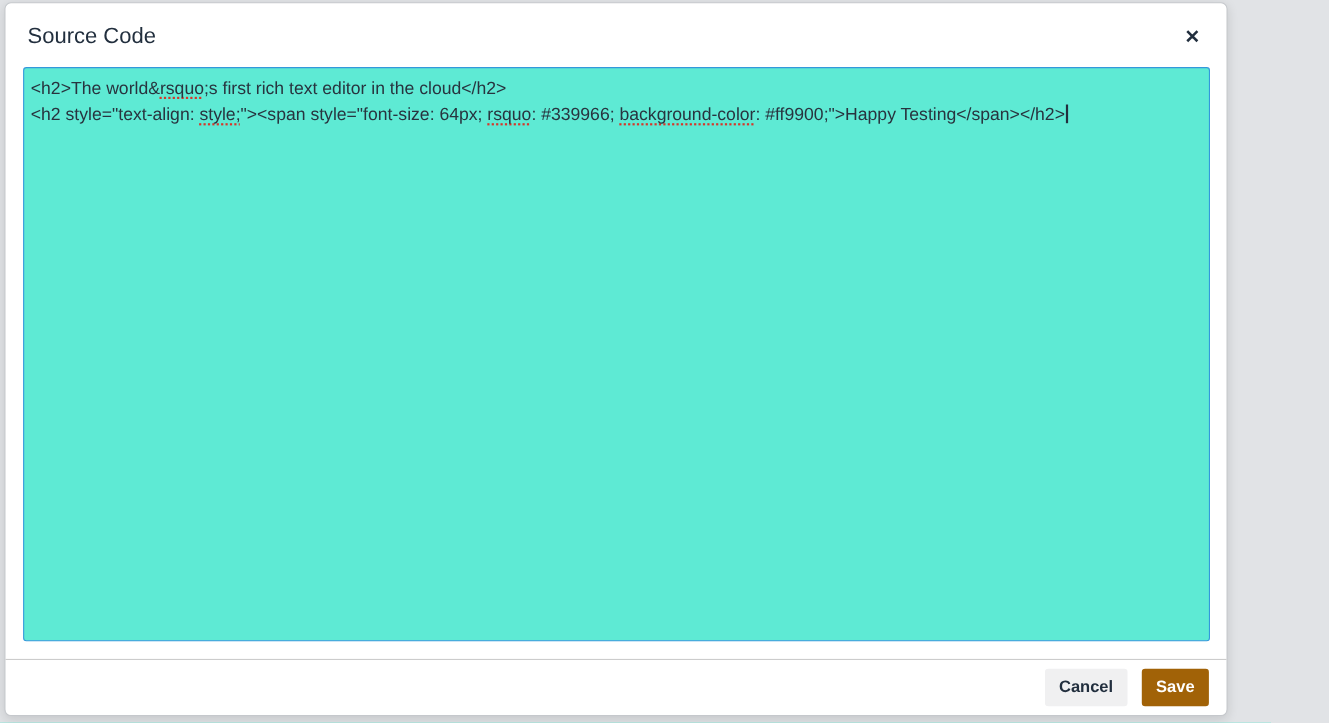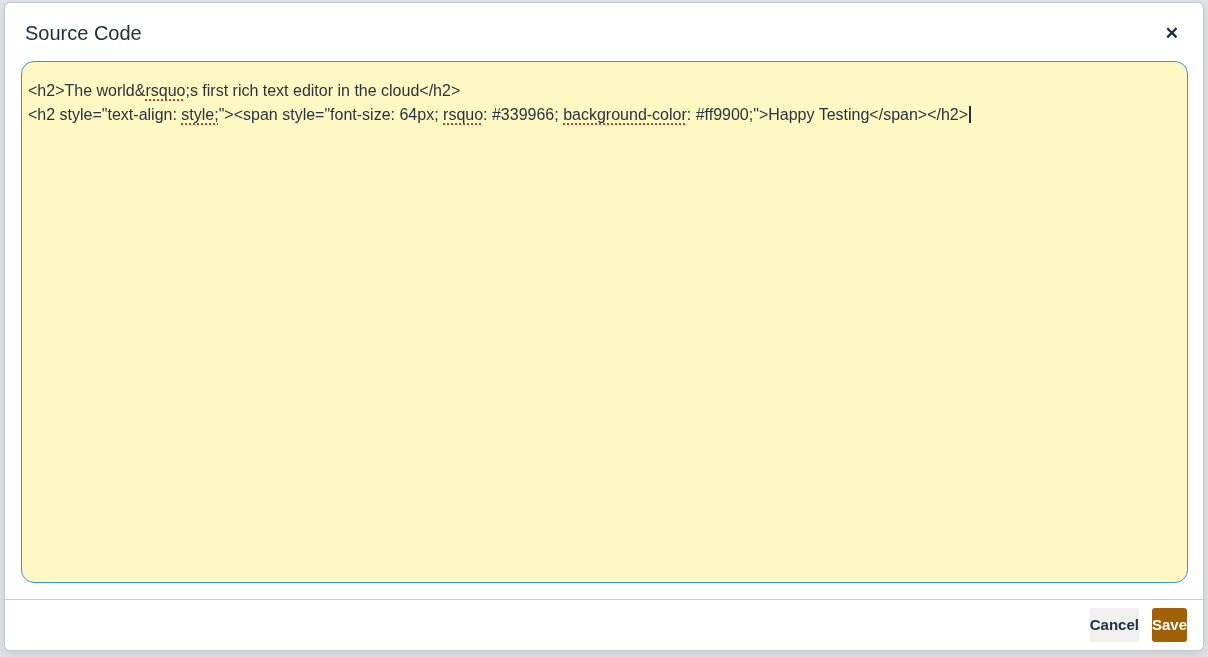--- a/index.html
+++ b/index.html
@@ -7,21 +7,21 @@
     width: 1208px; height: 657px;
     background: #e1e3e6;
     font-family: "Liberation Sans", sans-serif;
     position: relative;
     overflow: hidden;
   }
 
   .dialog {
     position: absolute;
     left: 4px; top: 2px;
-    width: 1200px; height: 649px;
+    width: 1112px; height: 649px;
     box-sizing: border-box;
     background: #ffffff;
     border: 1px solid #c5c8cc;
     border-radius: 6px;
     box-shadow: 0 3px 10px rgba(0,0,0,0.12);
     display: flex;
     flex-direction: column;
   }
 
   .dialog-header {
@@ -52,24 +52,24 @@
   }
 
   .dialog-body {
     flex: 1 1 auto;
     min-height: 0;
     padding: 4px 15px 16px 16px;
   }
   .code-area {
     height: 100%;
     box-sizing: border-box;
-    background: #fef9c3;
+    background: #5eead4;
     border: 1.5px solid #3498db;
-    border-radius: 13px;
-    padding: 17px 6px;
+    border-radius: 3px;
+    padding: 7px 6px;
     overflow: hidden;
     cursor: text;
   }
   .code-line {
     font-family: "Liberation Sans", sans-serif;
     font-size: 16px;
     line-height: 24px;
     color: #28343f;
     white-space: pre;
   }
@@ -93,21 +93,21 @@
     flex: 0 0 auto;
     border-top: 1px solid #cccccc;
     padding: 8px 16px;
     display: flex;
     justify-content: flex-end;
     align-items: center;
     gap: 13px;
   }
   .btn {
     height: 34px;
-    padding: 0 0;
+    padding: 0 13px;
     border: none;
     border-radius: 3px;
     font-family: "Liberation Sans", sans-serif;
     font-size: 15px;
     font-weight: 700;
     cursor: pointer;
     line-height: 34px;
   }
   .btn-cancel { background: #f0f0f1; color: #222f3e; }
   .btn-save   { background: #a16207; color: #ffffff; }

